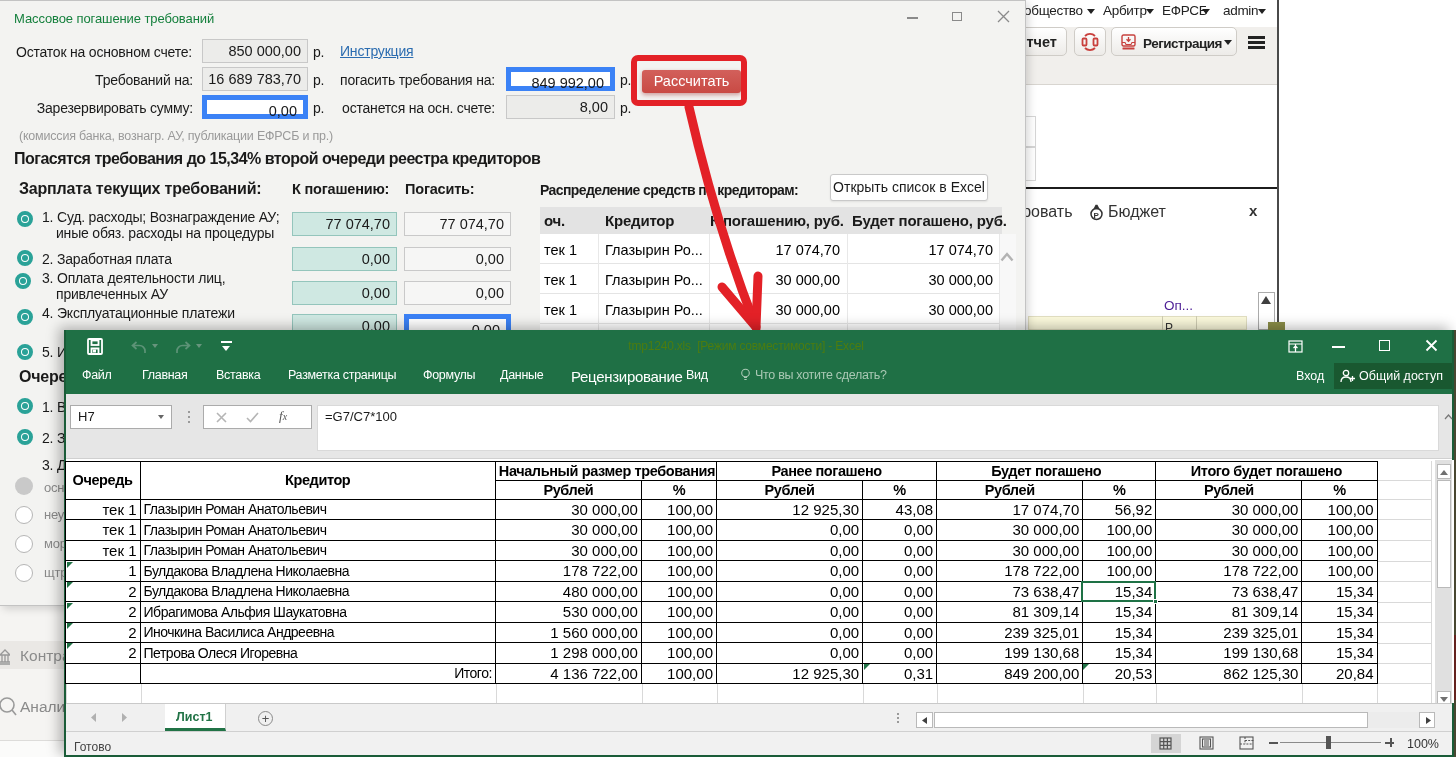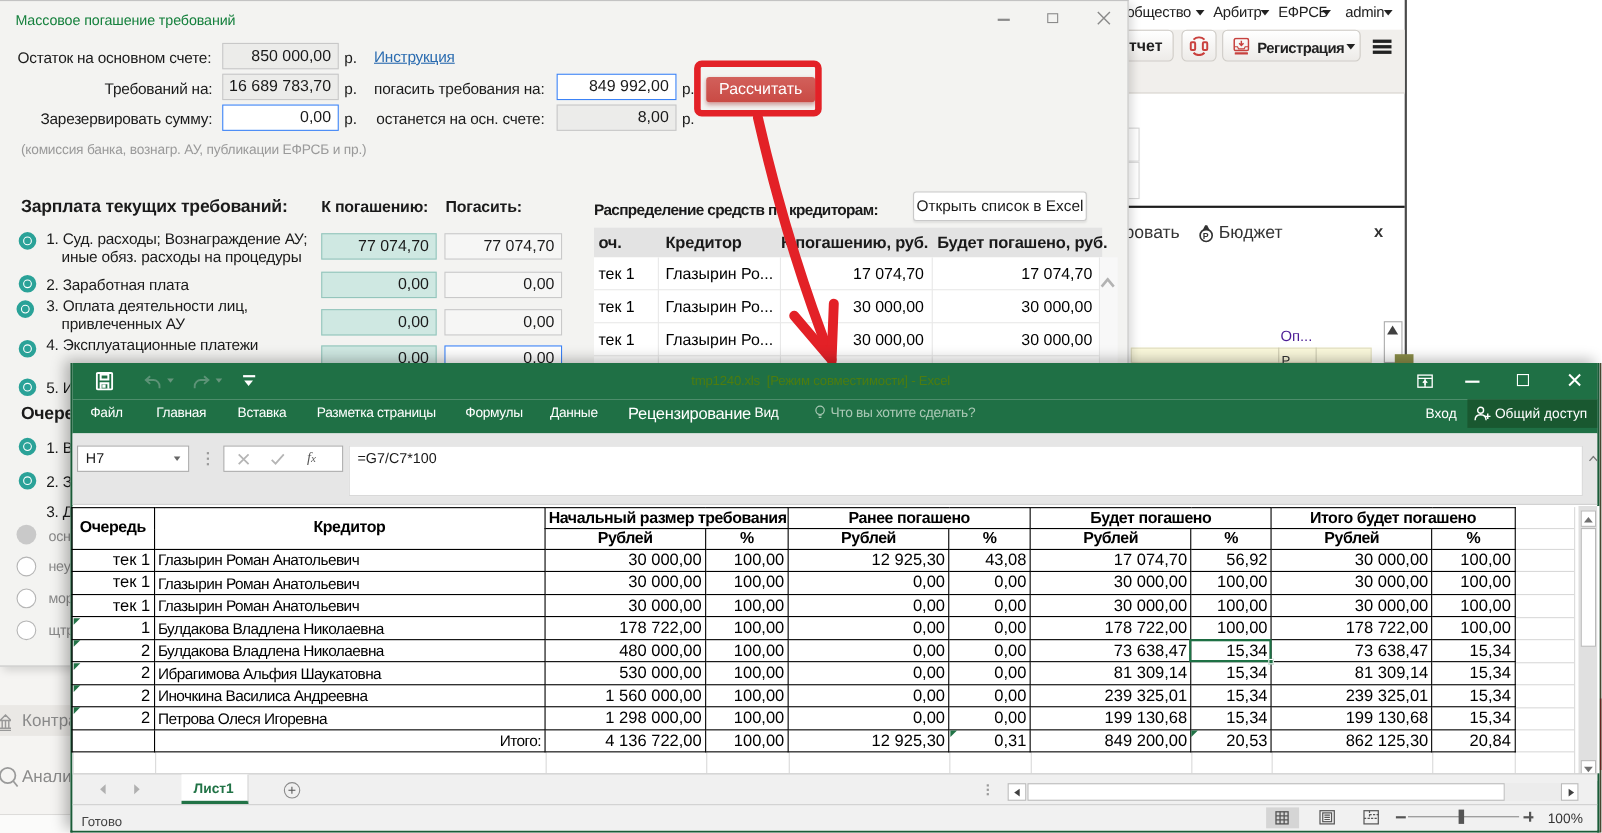--- a/index.html
+++ b/index.html
@@ -4,21 +4,21 @@
 <style>
   * { margin:0; padding:0; box-sizing:border-box; }
   html,body { width:1456px; height:757px; overflow:hidden; background:#fff;
     font-family:"Liberation Sans", sans-serif; }
   .abs { position:absolute; }
   #stage { position:relative; width:1456px; height:757px; }
   .lbl { position:absolute; font-size:14px; letter-spacing:-0.2px; color:#1a1a1a; white-space:nowrap; }
   .inp { position:absolute; height:24px; font-size:14.5px; color:#1a1a1a;
     text-align:right; padding:3px 6px 0 0; white-space:nowrap; }
   .inp-grey { background:#ececea; border:1px solid #c8c8c8; }
-  .inp-white { background:#fff; border:1px solid #3b82f6; }
+  .inp-white { background:#fff; border:5px solid #3b82f6; }
   .inp-teal { background:#cfe8e2; border:1px solid #94c5bc; }
   .inp-lite { background:#f6f6f5; border:1px solid #c9c9c9; }
   .radio { position:absolute; width:16px; height:16px; border-radius:50%;
     border:4px solid #2aa298; background:#fff; }
   .radio::after { content:""; position:absolute; left:1px; top:1px;
     width:6px; height:6px; border-radius:50%; background:#2aa298; }
   .circle-empty { position:absolute; width:18px; height:18px; border-radius:50%;
     border:1.5px solid #b5b5b5; background:#fff; }
   .circle-grey { position:absolute; width:18px; height:18px; border-radius:50%;
     background:#c9c9c9; }
@@ -149,20 +149,21 @@
     <div class="lbl" style="left:620px; top:71px;">р.</div>
 
     <div class="lbl" style="left:15px; top:99px; width:178px; text-align:right;">Зарезервировать сумму:</div>
     <div class="inp inp-white" style="left:202px; top:94px; width:106px;">0,00</div>
     <div class="lbl" style="left:313px; top:99px;">р.</div>
     <div class="lbl" style="left:340px; top:99px; width:155px; text-align:right;">останется на осн. счете:</div>
     <div class="inp inp-grey" style="left:506px; top:94px; width:109px;">8,00</div>
     <div class="lbl" style="left:620px; top:99px;">р.</div>
 
     <div class="lbl" style="left:19px; top:128px; font-size:12.5px; color:#9a9a9a;">(комиссия банка, вознагр. АУ, публикации ЕФРСБ и пр.)</div>
+    <div class="lbl" style="left:14px; top:149px; font-size:16px; letter-spacing:-0.5px; font-weight:bold;">Погасятся требования до 15,34% второй очереди реестра кредиторов</div>
 
     <div class="lbl" style="left:19px; top:179px; font-size:16px; letter-spacing:-0.2px; font-weight:bold;">Зарплата текущих требований:</div>
     <div class="lbl" style="left:292px; top:180px; font-size:14.5px; font-weight:bold;">К погашению:</div>
     <div class="lbl" style="left:405px; top:180px; font-size:14.5px; font-weight:bold;">Погасить:</div>
     <div class="lbl" style="left:540px; top:181px; font-size:14px; letter-spacing:-0.6px; font-weight:bold;">Распределение средств по кредиторам:</div>
 
     <div class="radio" style="left:17px; top:210px;"></div>
     <div class="lbl" style="left:42px; top:208px;">1. Суд. расходы; Вознаграждение АУ;</div>
     <div class="lbl" style="left:56px; top:224px;">иные обяз. расходы на процедуры</div>
     <div class="inp inp-teal" style="left:292px; top:211px; width:105px;">77 074,70</div>

